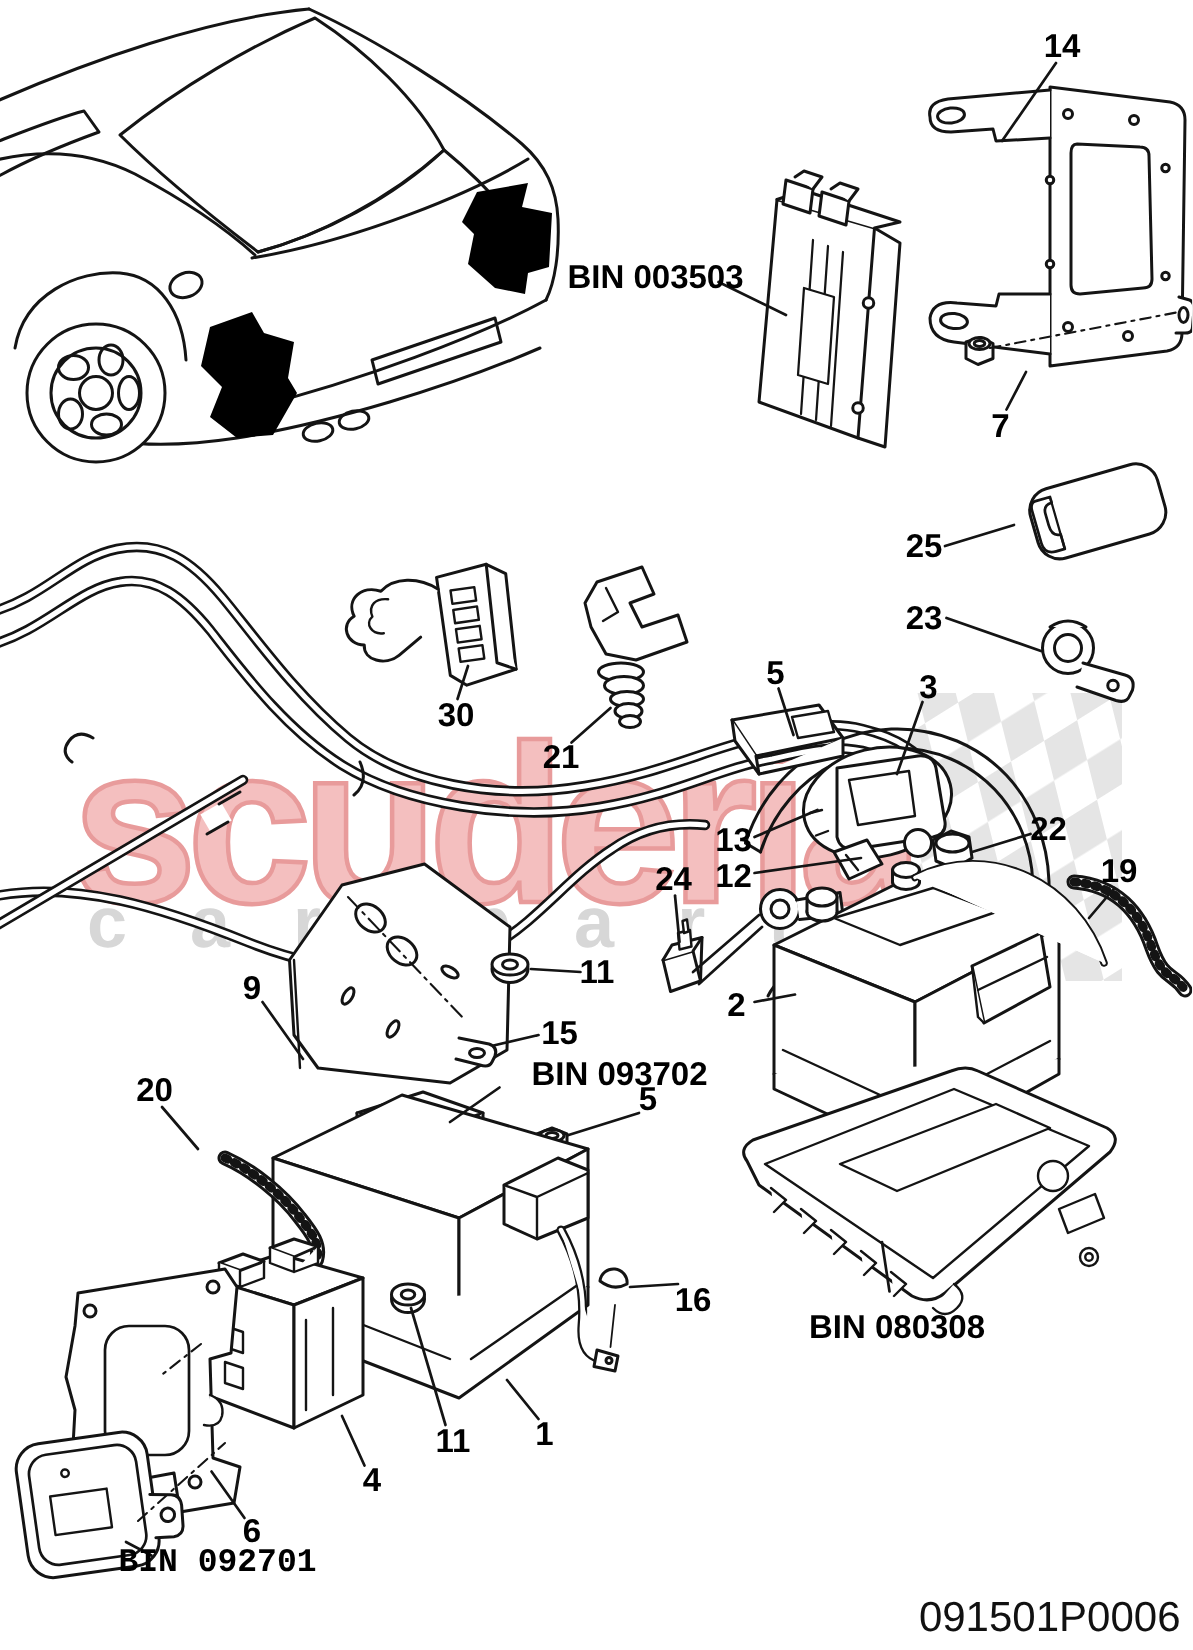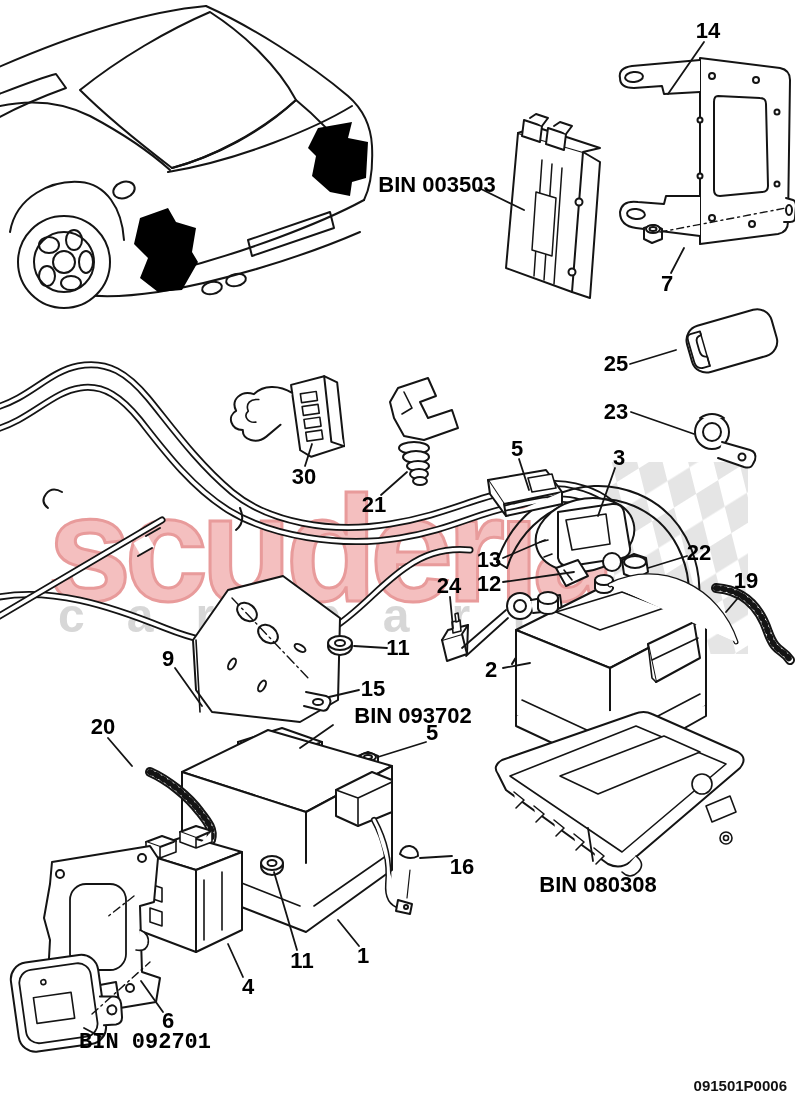--- a/index.html
+++ b/index.html
@@ -7,21 +7,21 @@
          font-family:"Liberation Sans",sans-serif;}
   .wm-title{position:absolute;left:48px;top:474px;font-size:150px;font-weight:bold;
             letter-spacing:-7px;color:#f4bfbf;-webkit-text-stroke:3px #e89b9b;
             line-height:1;white-space:nowrap;z-index:1;}
   .wm-sub{position:absolute;left:58px;top:592px;font-size:48px;font-weight:600;
           letter-spacing:42px;color:#d7d7d7;line-height:1;white-space:nowrap;z-index:1;}
   svg.art{position:absolute;left:0;top:0;z-index:2;}
   #callout-layer{position:absolute;left:0;top:0;width:795px;height:832px;z-index:3;pointer-events:none;}
   .callout{position:absolute;transform:translate(-50%,-50%);font-weight:bold;font-size:22px;
            color:#000;white-space:nowrap;}
-  .diagram-code{position:absolute;right:8px;bottom:6px;font-size:15px;font-weight:700;color:#111;z-index:3;text-align:center;}
+  .diagram-code{position:absolute;right:8px;bottom:6px;font-size:28px;font-weight:400;color:#111;z-index:3;text-align:center;}
 </style>
 </head>
 <body>
 
 <div class="stage">
 
   <div class="wm-title">scuderia</div>
   <div class="wm-sub">car parts</div>
 
   <svg class="art" width="795" height="1100" viewBox="0 0 795 1100">

